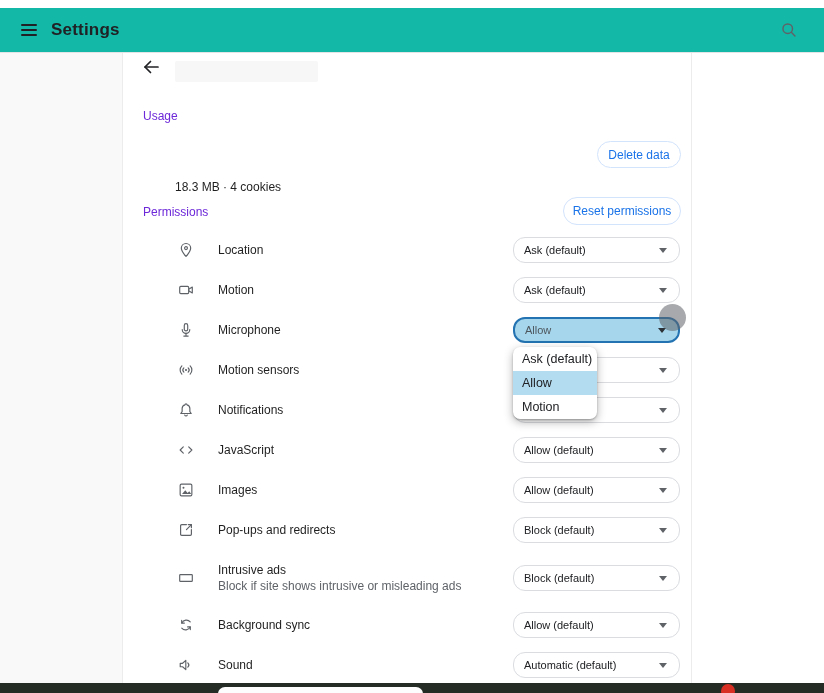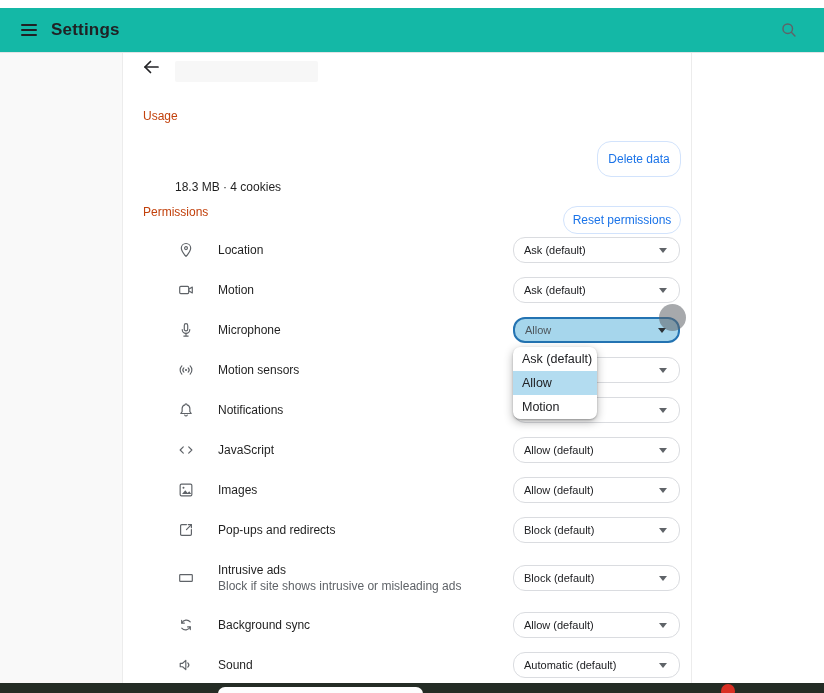--- a/index.html
+++ b/index.html
@@ -20,32 +20,32 @@
   .app-title{margin-left:14px;font-size:17px;font-weight:700;color:#202124;letter-spacing:.2px;}
   .search-btn{position:absolute;right:26px;top:13px;width:18px;height:18px;cursor:pointer;}
 
   
   .gutter-left{position:absolute;left:0;top:45px;width:122px;height:638px;background:#f9f9f9;border-right:1px solid #ececec;}
   .content{position:absolute;left:123px;top:45px;width:568px;height:638px;background:#fff;border-right:1px solid #ececec;}
 
   .back-btn{left:18px;top:12px;width:20px;height:20px;cursor:pointer;}
   .site-title-ph{left:52px;top:16px;width:143px;height:21px;background:#f7f7f7;border-radius:2px;}
 
-  .section-label{font-size:12px;color:#c2410c;}
+  .section-label{font-size:12px;color:#6d28d9;}
   .usage-label{left:20px;top:64px;}
   .perm-label{left:20px;top:160px;text-align:center;}
   .usage-summary{left:52px;top:103px;font-size:12px;color:#1f1f1f;margin-top:32px;}
 
   .pill-btn{
     box-sizing:border-box;border:1px solid #d2e3fc;border-radius:14px;background:#fff;
     color:#1a73e8;font-size:12px;font-weight:500;display:flex;align-items:center;justify-content:center;
     cursor:pointer;font-family:"Liberation Sans",sans-serif;
   }
-  .delete-btn{left:474px;top:96px;width:84px;height:36px;}
-  .reset-btn{left:440px;top:152px;width:118px;height:28px;margin-top:9px;}
+  .delete-btn{left:474px;top:96px;width:84px;height:27px;}
+  .reset-btn{left:440px;top:152px;width:118px;height:28px;}
 
   
   .perm-row{left:0;height:26px;display:flex;align-items:center;width:568px;}
   .perm-icon{position:absolute;left:54px;width:18px;height:18px;display:flex;align-items:center;}
   .perm-icon svg{width:18px;height:18px;}
   .perm-texts{position:absolute;left:95px;}
   .perm-name{font-size:12px;color:#1f1f1f;line-height:16px;white-space:nowrap;}
   .perm-sub{font-size:12px;color:#5f6368;line-height:16px;white-space:nowrap;text-align:center;}
 
   .dd{

